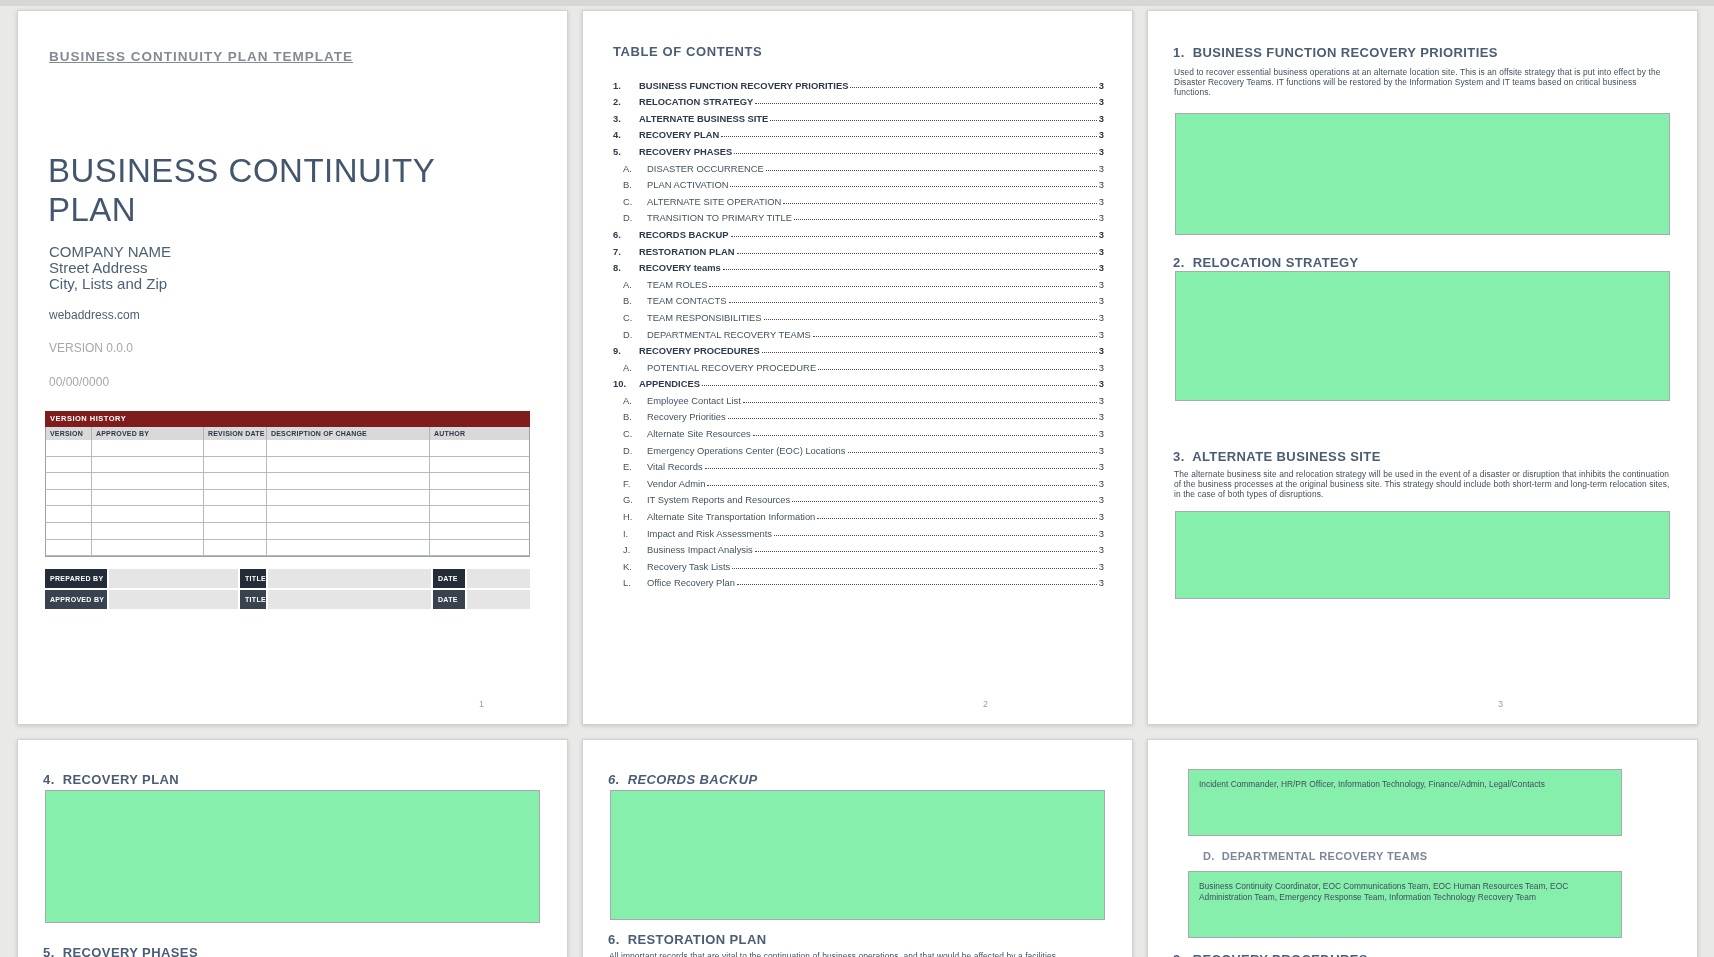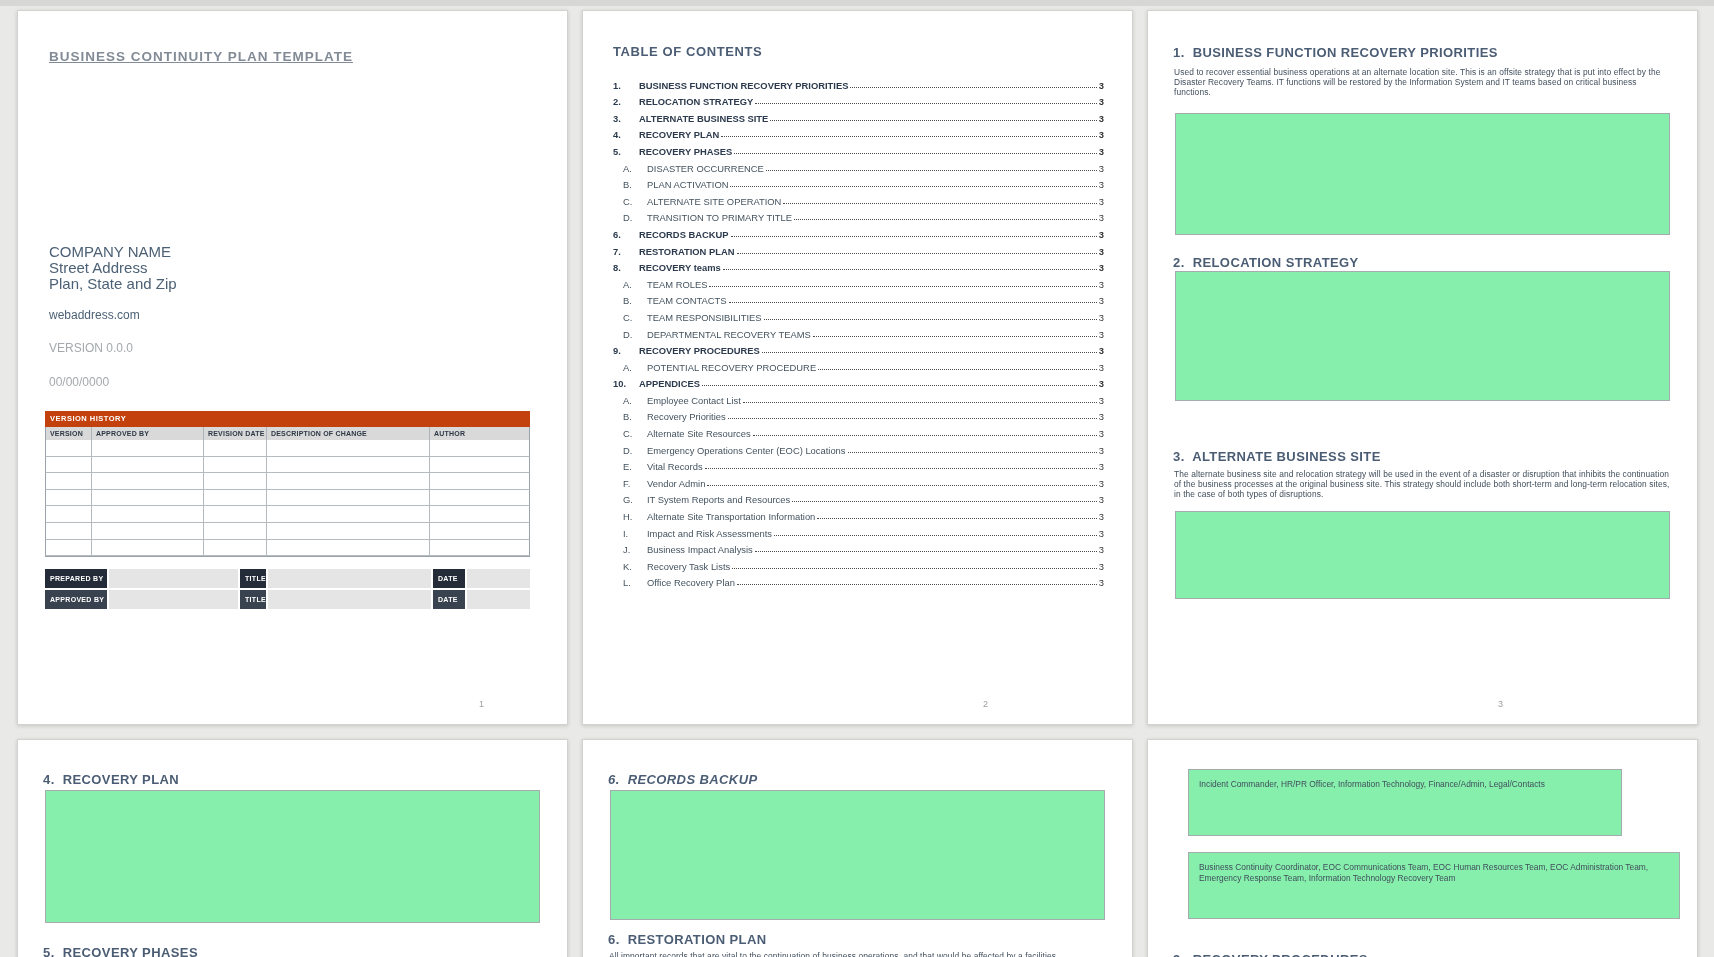--- a/index.html
+++ b/index.html
@@ -28,21 +28,21 @@
 
   
   .p1-header{position:absolute;left:31px;top:38px;font-size:13.5px;font-weight:bold;color:#828b95;letter-spacing:1px;text-decoration:underline;}
   .p1-title{position:absolute;left:30px;top:140px;font-size:33px;line-height:39px;font-weight:400;color:#44566e;letter-spacing:.5px;}
   .p1-company{position:absolute;left:31px;top:233px;font-size:15px;line-height:16px;color:#4c6175;}
   .p1-web{position:absolute;left:31px;top:297px;font-size:12px;color:#4c6175;}
   .p1-version{position:absolute;left:31px;top:330px;font-size:12px;color:#a3a9ad;}
   .p1-date{position:absolute;left:31px;top:364px;font-size:12px;color:#a3a9ad;}
 
   .vh-table{position:absolute;left:27px;top:400px;width:485px;}
-  .vh-titlebar{height:16px;background:#c2410c;color:#ffffff;font-size:7.5px;font-weight:bold;
+  .vh-titlebar{height:16px;background:#7f1d1d;color:#ffffff;font-size:7.5px;font-weight:bold;
     letter-spacing:.5px;line-height:16px;padding-left:5px;box-sizing:border-box;}
   .vh-cols{display:flex;height:13px;background:#d9d9d9;border-left:1px solid #9aa2ab;border-right:1px solid #9aa2ab;box-sizing:border-box;}
   .vh-cols span{font-size:7px;font-weight:bold;color:#2c3845;line-height:13px;padding-left:4px;
     box-sizing:border-box;border-right:1px solid #aeb4ba;letter-spacing:.2px;overflow:hidden;white-space:nowrap;}
   .vh-cols span:last-child{border-right:none;}
   .vh-row{display:flex;height:16.6px;border-left:1px solid #9aa2ab;border-right:1px solid #9aa2ab;
     border-bottom:1px solid #b6bbc0;box-sizing:border-box;background:#fff;}
   .vh-row div{border-right:1px solid #b6bbc0;box-sizing:border-box;}
   .vh-row div:last-child{border-right:none;}
   .vh-body{border-bottom:1px solid #9aa2ab;}
@@ -65,35 +65,39 @@
   .toc-row{display:flex;align-items:flex-end;height:16.6px;font-size:9.4px;color:#44535f;}
   .toc-row .toc-n{width:26px;flex:none;}
   .toc-row.lv2{padding-left:10px;}
   .toc-row.lv2 .toc-n{width:24px;}
   .toc-row.lv1{font-weight:bold;color:#2c3a4d;}
   .toc-dots{flex:1;border-bottom:1.6px dotted #4a4a4a;margin:0 2px 3px 2px;}
   .toc-pg{flex:none;color:#333;padding-bottom:0px;}
 
   
   .p6-box1{left:40px;top:29px;width:434px;height:67px;}
-  .p6-box2{left:40px;top:112px;width:492px;height:67px;}
+  .p6-box2{left:40px;top:131px;width:434px;height:67px;}
 </style>
 </head>
 <body>
 
 <div class="top-band"></div>
 
 <div style="position:absolute;inset:0;">
 
   <div class="page pg-r1 c1">
     <div class="p1-header">BUSINESS CONTINUITY PLAN TEMPLATE</div>
+    <div class="p1-title">
+      <div>BUSINESS CONTINUITY</div>
+      <div>PLAN</div>
+    </div>
     <div class="p1-company">
       <div>COMPANY NAME</div>
       <div>Street Address</div>
-      <div>Plan, State and Zip</div>
+      <div>City, Lists and Zip</div>
     </div>
     <div class="p1-web">webaddress.com</div>
     <div class="p1-version">VERSION 0.0.0</div>
     <div class="p1-date">00/00/0000</div>
 
     <div class="vh-table">
       <div class="vh-titlebar">VERSION HISTORY</div>
       <div class="vh-cols">
         <span class="w1">VERSION</span>
         <span class="w2">APPROVED BY</span>

